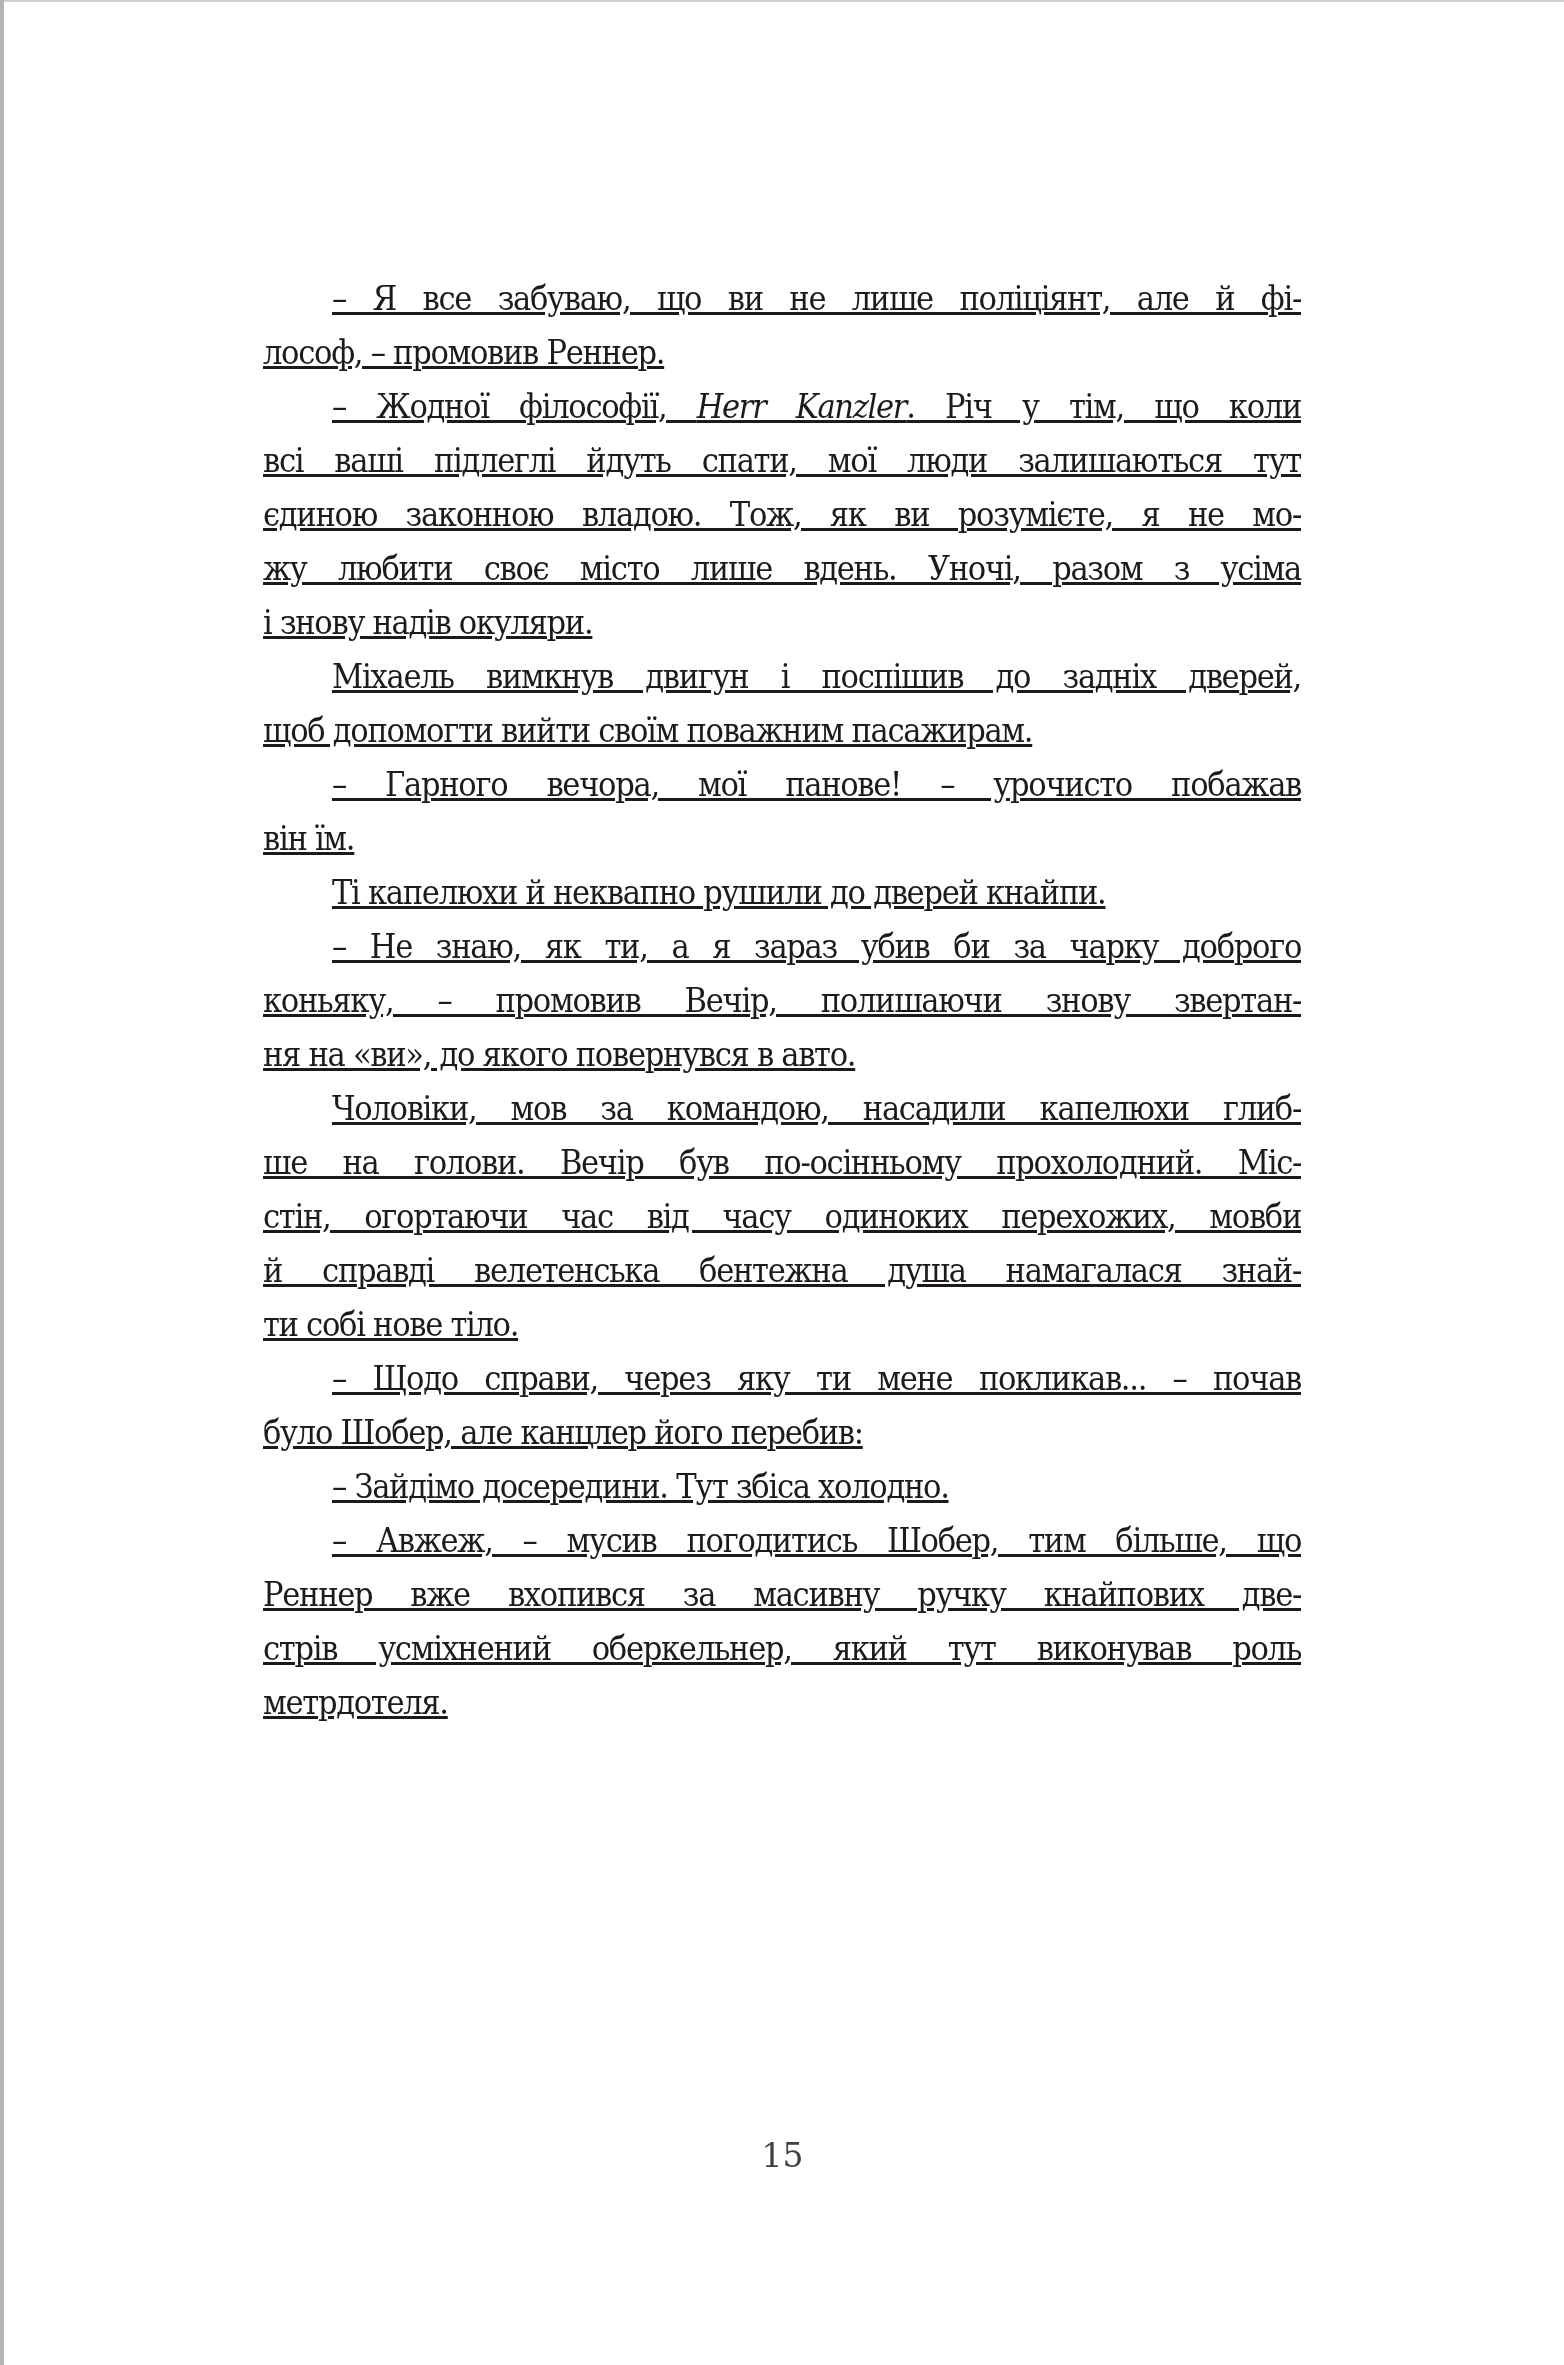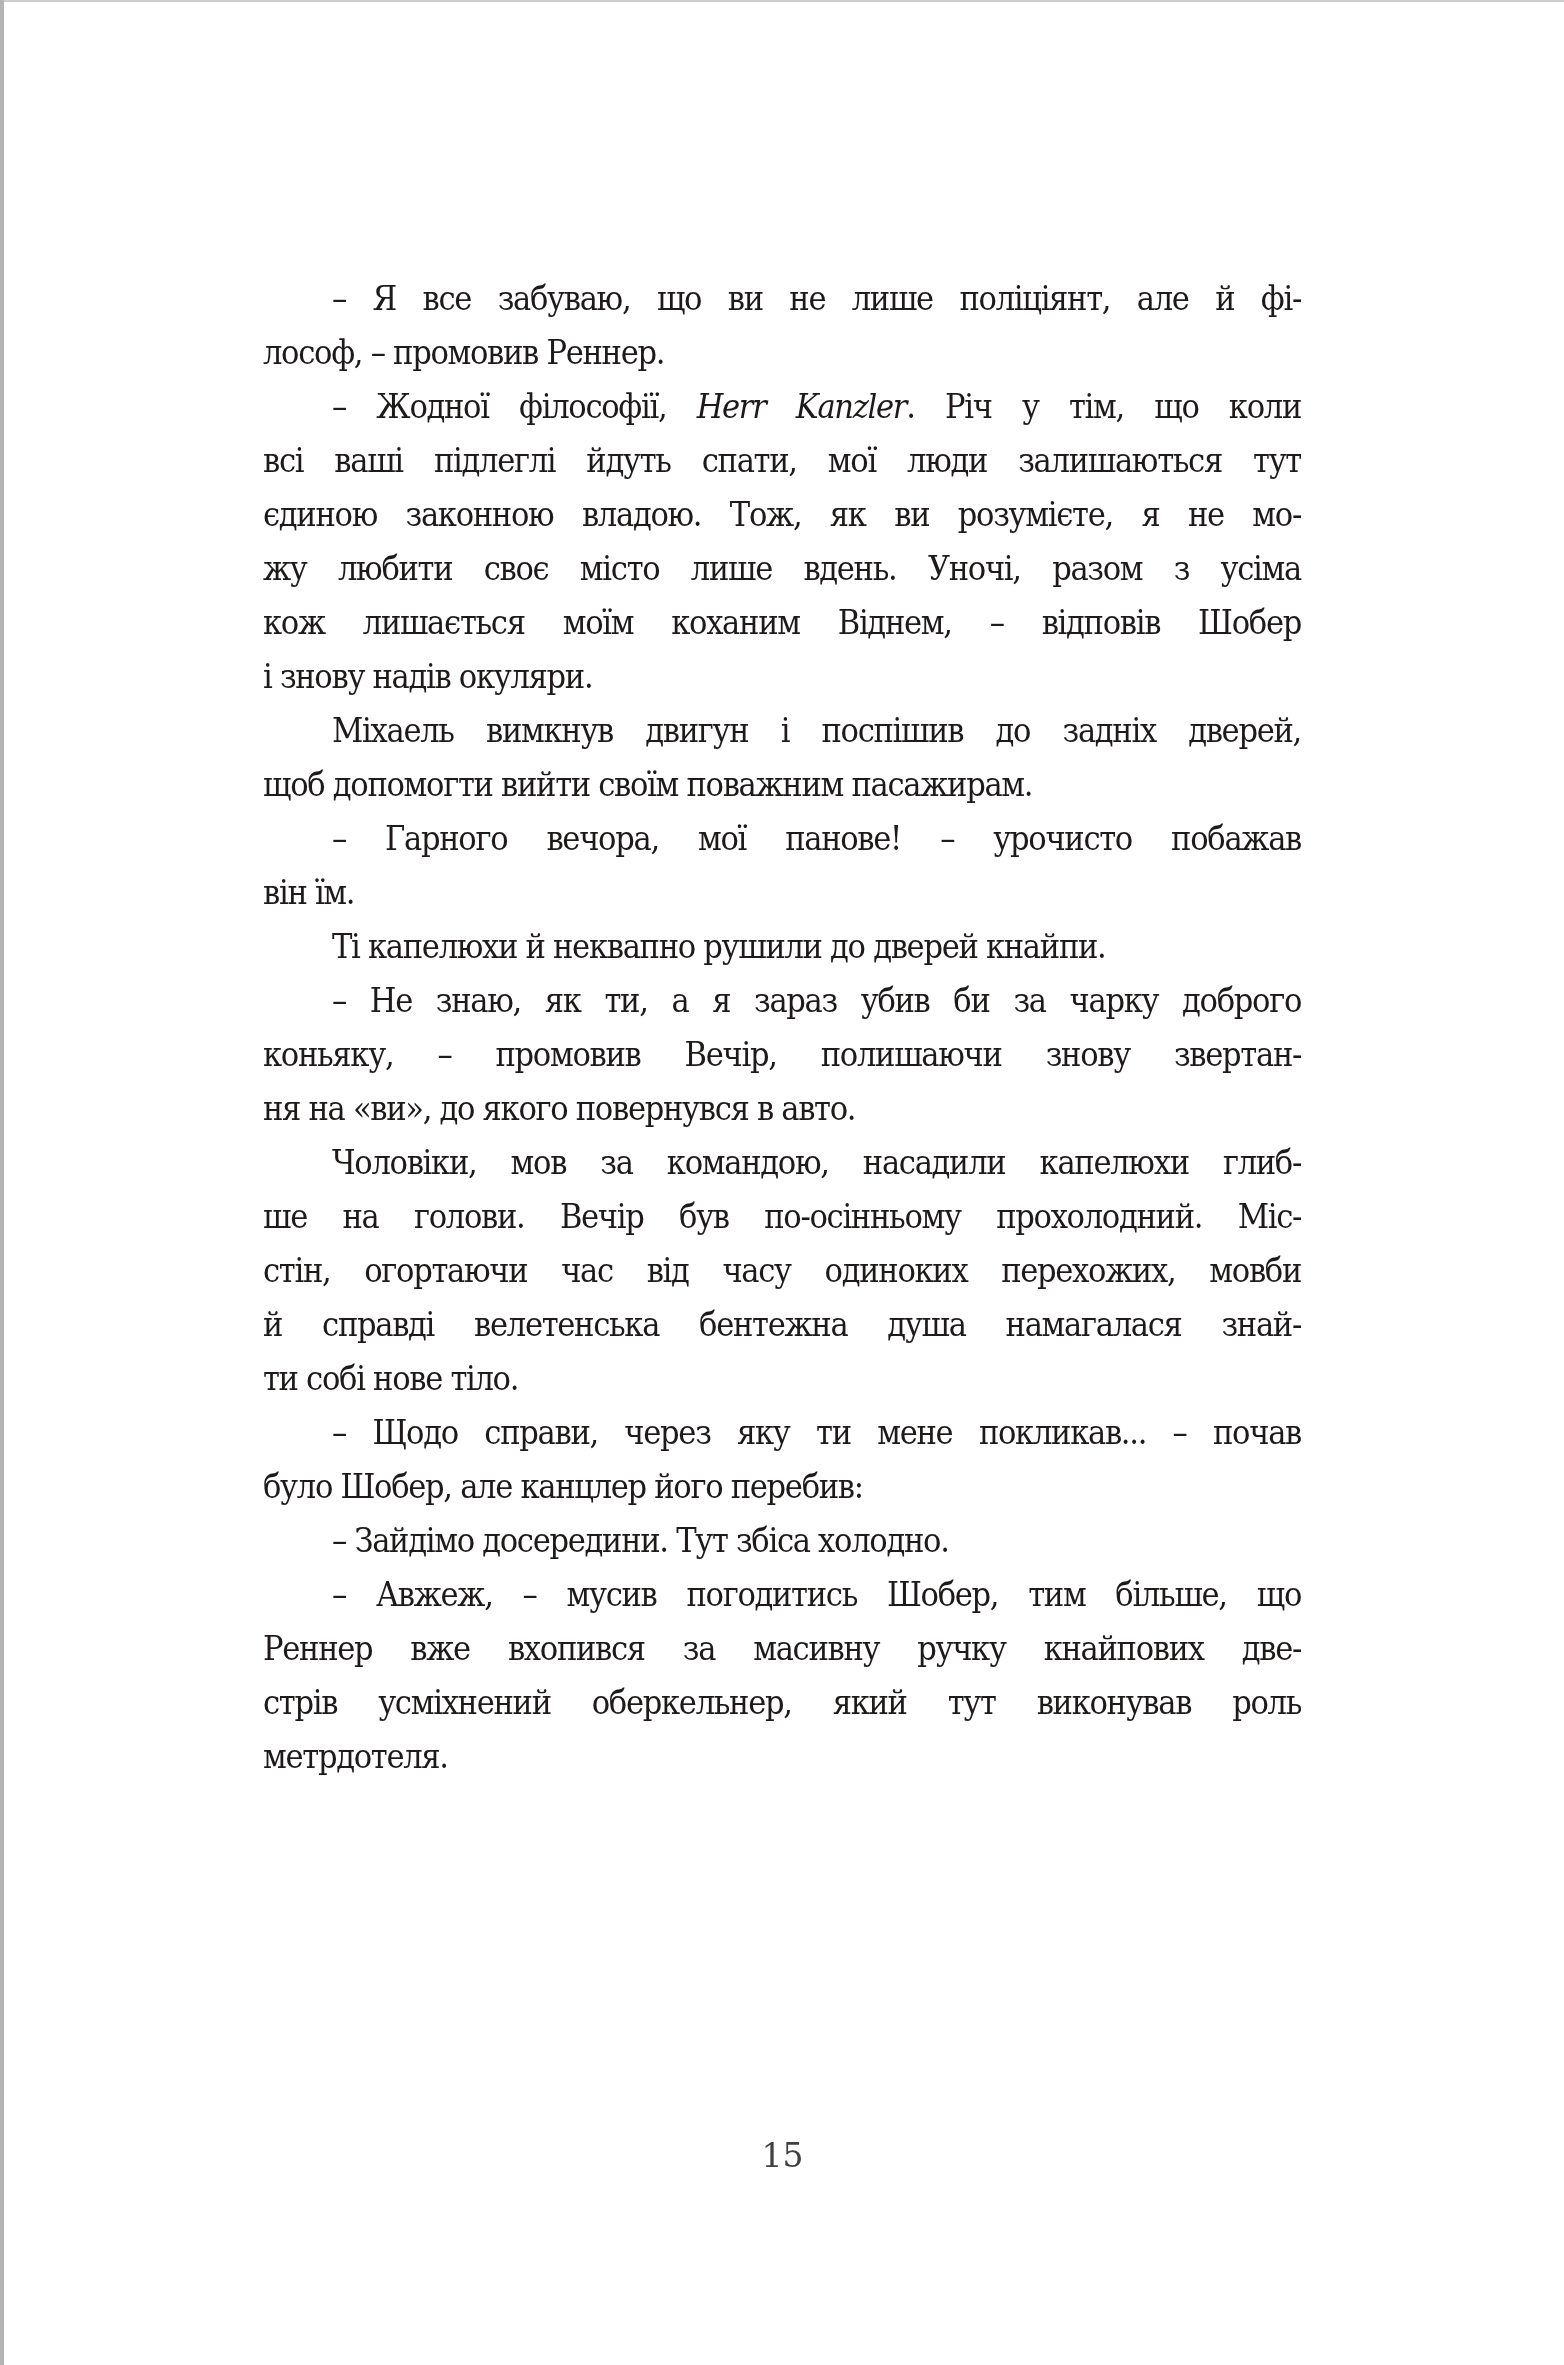--- a/index.html
+++ b/index.html
@@ -3,21 +3,21 @@
 <meta charset="utf-8">
 <style>
   html, body { margin: 0; padding: 0; }
   body {
     width: 1565px; height: 2366px; background: #ffffff; position: relative; overflow: hidden;
     font-family: "DejaVu Serif", "Liberation Serif", serif; color: #1e1a1a;
   }
   .frame-top { position: absolute; left: 0; top: 0; width: 1565px; height: 2.4px; background: #cfcfcf; }
   .frame-left { position: absolute; left: 0; top: 0; width: 4.1px; height: 2366px; background: #b4b4b4; }
   .page {
-    position: absolute; left: 263px; top: 271px; width: 1038px;
+    position: absolute; left: 263px; top: 271px; width: 1038px; text-decoration: underline;
   }
   .line {
     display: block; height: 54px; line-height: 54px;
     font-size: 34px; white-space: nowrap;
     font-stretch: condensed; letter-spacing: -1.3px;
     text-align: justify; text-align-last: justify;
   }
   .line.last { text-align-last: left; }
   .line.indent { padding-left: 69px; }
   .it { font-style: italic; }
@@ -32,21 +32,20 @@
 <div class="frame-top"></div>
 <div class="frame-left"></div>
 
 <div class="page">
   <span class="line indent">– Я все забуваю, що ви не лише поліціянт, але й фі-</span>
   <span class="line last">лософ, – промовив Реннер.</span>
   <span class="line indent"><span>– Жодної філософії, </span><span class="it">Herr Kanzler</span><span>. Річ у тім, що коли</span></span>
   <span class="line">всі ваші підлеглі йдуть спати, мої люди залишаються тут</span>
   <span class="line">єдиною законною владою. Тож, як ви розумієте, я не мо-</span>
   <span class="line">жу любити своє місто лише вдень. Уночі, разом з усіма</span>
-  <span class="line">кож лишається моїм коханим Віднем, – відповів Шобер</span>
   <span class="line last">і знову надів окуляри.</span>
   <span class="line indent">Міхаель вимкнув двигун і поспішив до задніх дверей,</span>
   <span class="line last">щоб допомогти вийти своїм поважним пасажирам.</span>
   <span class="line indent">– Гарного вечора, мої панове! – урочисто побажав</span>
   <span class="line last">він їм.</span>
   <span class="line indent last">Ті капелюхи й неквапно рушили до дверей кнайпи.</span>
   <span class="line indent">– Не знаю, як ти, а я зараз убив би за чарку доброго</span>
   <span class="line">коньяку, – промовив Вечір, полишаючи знову звертан-</span>
   <span class="line last">ня на «ви», до якого повернувся в авто.</span>
   <span class="line indent">Чоловіки, мов за командою, насадили капелюхи глиб-</span>

